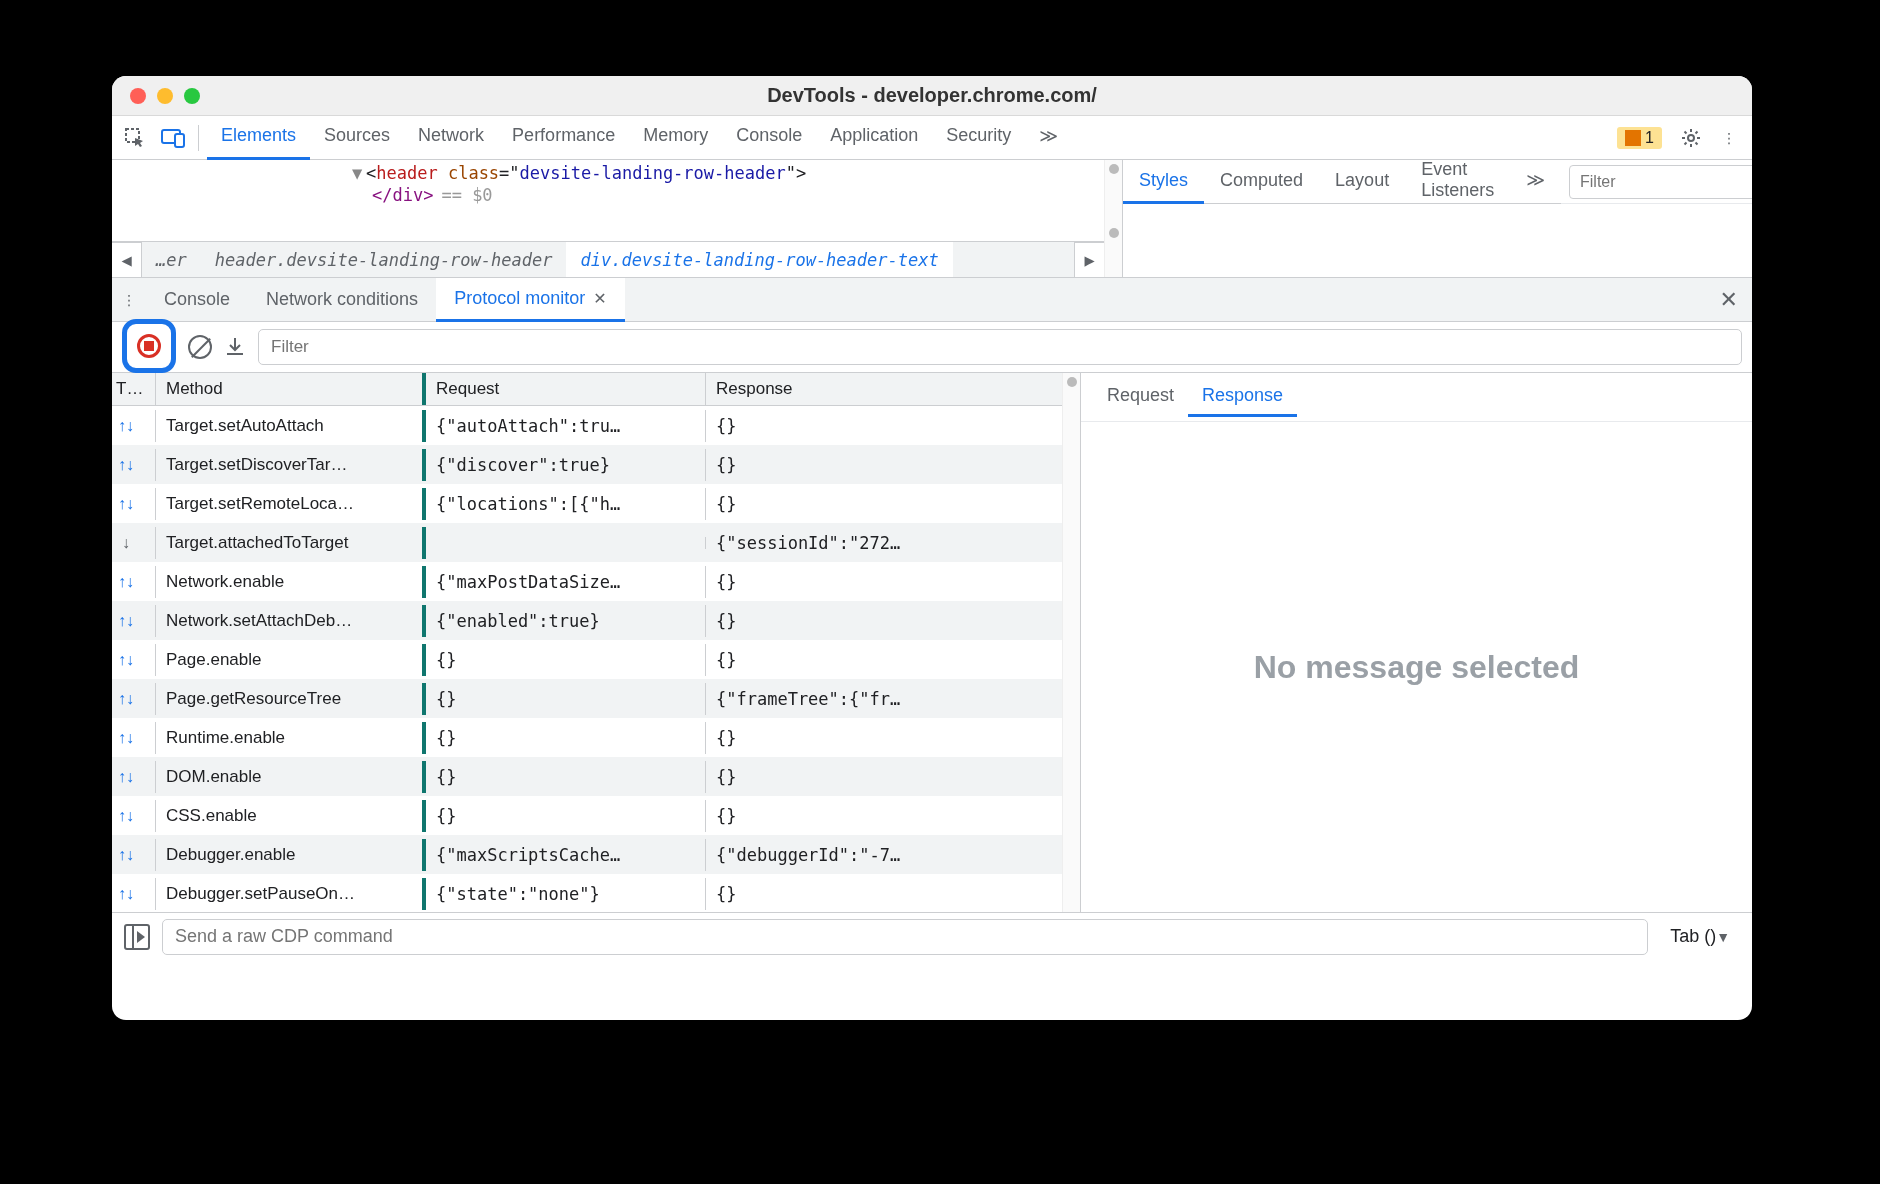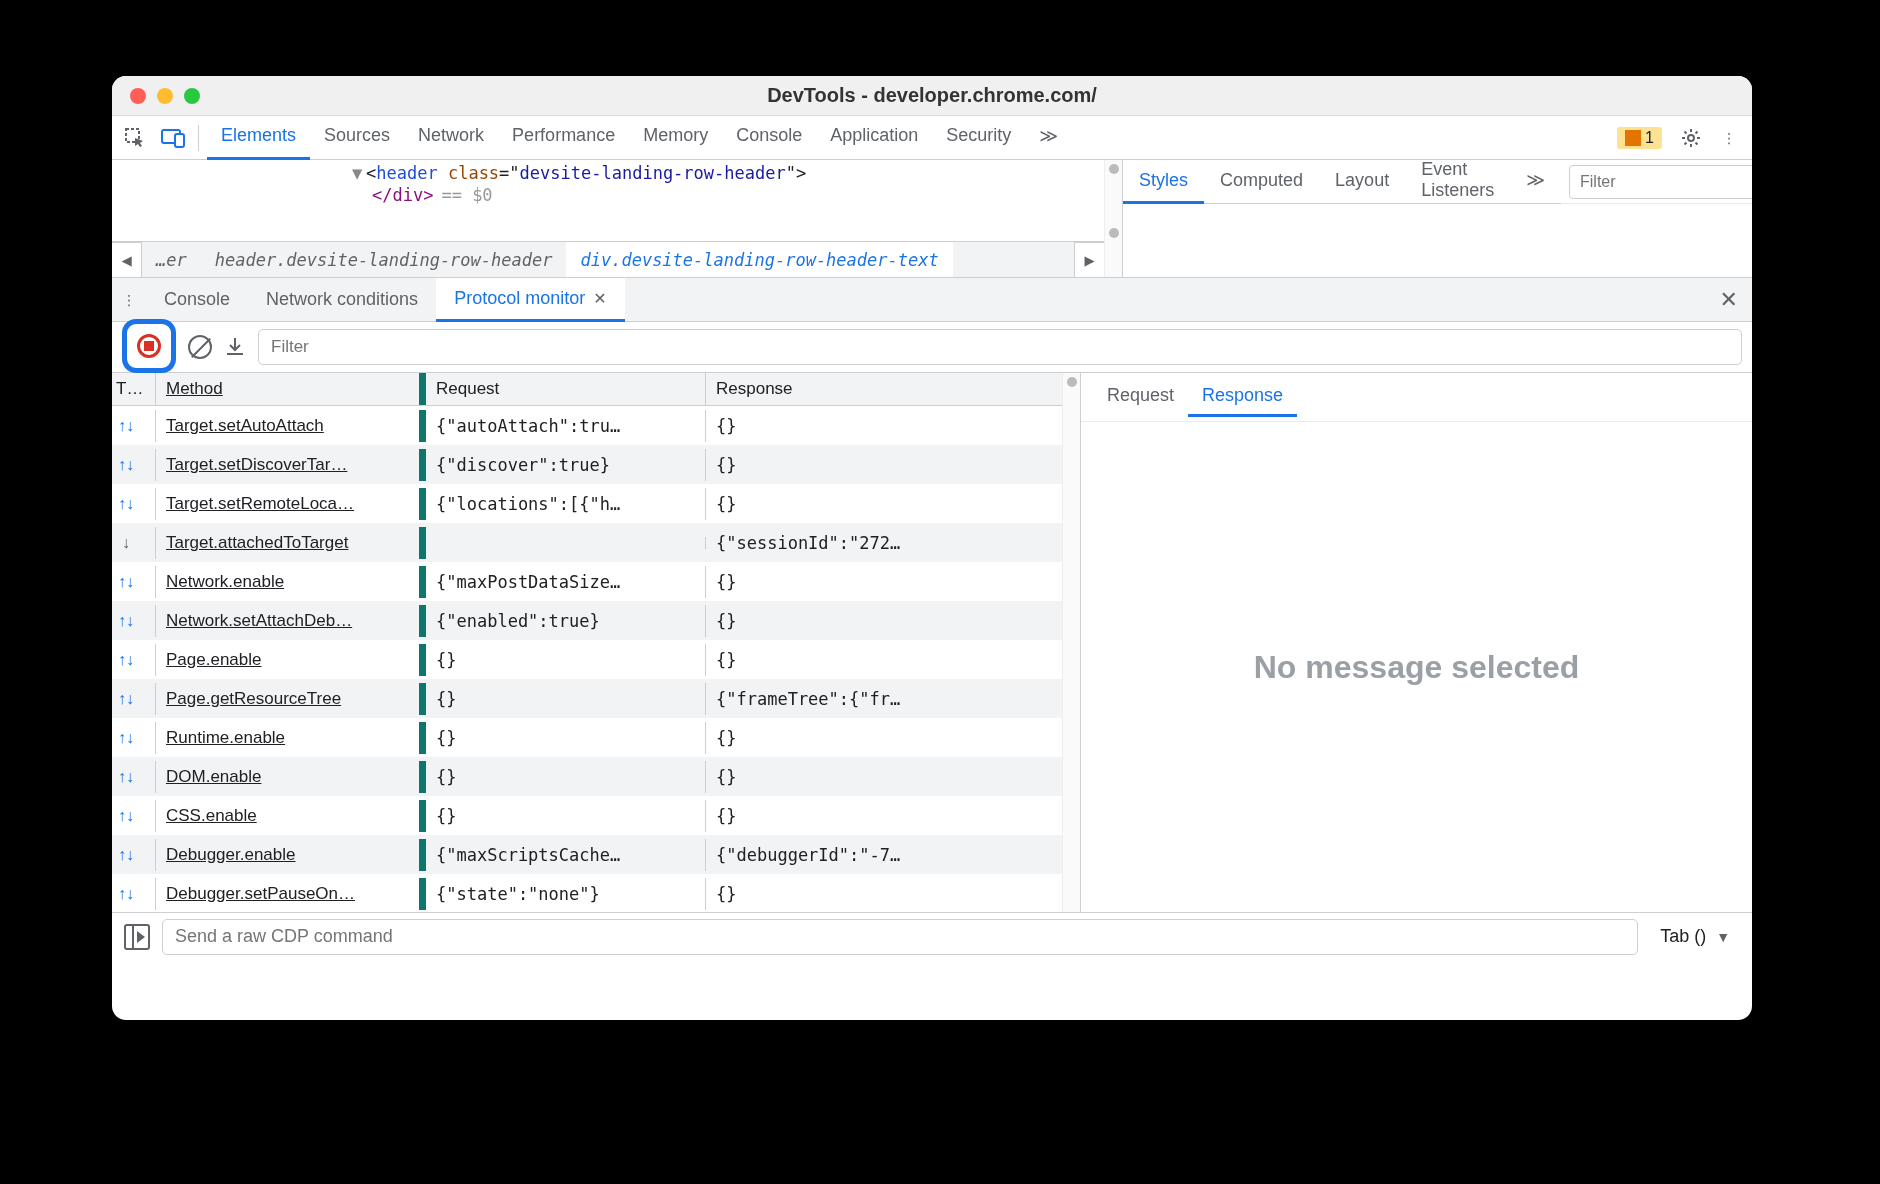--- a/index.html
+++ b/index.html
@@ -49,21 +49,21 @@
 .tab { padding: 10px 14px; font-size:18px; color:#5f6368; cursor:pointer; border-bottom:3px solid transparent;}
 .tab.active { color:#1a73e8; border-bottom-color:#1a73e8; font-weight:500;}
 .spacer{flex:1;}
 .badge-warn { display:flex; align-items:center; gap:4px; background:#fde293; padding:2px 8px; border-radius:3px; margin-right:8px; font-size:16px;}
 .badge-warn .sq{width:16px;height:16px;background:#e37400;}
 
 .elements-area { display:flex; height:118px; border-bottom:1px solid #ccced1;}
 .dom-side { flex:1; display:flex; flex-direction:column; position:relative; font-family: Menlo, Consolas, monospace; font-size:17px;}
 .dom-lines { flex:1; overflow:hidden; padding:2px 0 0 0;}
 .dom-line { white-space:nowrap; padding:1px 0 1px 240px;}
-.dom-line .tag{color:#1d4ed8;} .dom-line .attr{color:#994500;} .dom-line .val{color:#1a1aa6;}
+.dom-line .tag{color:#b91c1c;} .dom-line .attr{color:#994500;} .dom-line .val{color:#1a1aa6;}
 .dom-line.sel { background:#cfe8fc;}
 .dom-line .tri{color:#888; display:inline-block; width:14px;}
 .dom-line .ell{display:inline-block; background:#e0e0e0; border-radius:3px; padding:0 4px; font-size:13px; color:#555; margin-left:4px;}
 .dom-line.closing { padding-left: 260px; color:#881280;}
 .eq0{color:#999; margin-left:8px; font-style:normal;}
 .breadcrumb-row{ height:36px; display:flex; align-items:center; background:#f1f3f4; border-top:1px solid #ccced1; font-family:Menlo,Consolas,monospace; font-size:17px;}
 .bc-arrow{width:30px; display:flex;align-items:center;justify-content:center;color:#5f6368;background:#fff;height:100%;border-right:1px solid #ccced1;border-top:1px solid #ccced1;cursor:pointer;}
 .bc-arrow.right{border-right:none;border-left:1px solid #ccced1;}
 .bc-item{padding:0 14px; color:#5f6368; cursor:pointer; height:100%; display:flex; align-items:center;font-style:italic;}
 .bc-item.sel{background:#fff; color:#1a73e8;}
@@ -91,42 +91,42 @@
 .clear-btn{width:24px;height:24px;border:2px solid #5f6368;border-radius:50%;position:relative;cursor:pointer;}
 .clear-btn::after{content:"";position:absolute;width:26px;height:2px;background:#5f6368;top:10px;left:-2px;transform:rotate(-45deg);}
 .save-btn{color:#5f6368;font-size:22px;cursor:pointer;}
 .pm-filter{flex:1; height:36px; border:1px solid #ccced1; border-radius:5px; padding:4px 12px; font-size:17px;}
 
 .pm-body{display:flex; height:540px; border-top:1px solid #ccced1;}
 .pm-table-wrap{width:950px;display:flex;flex-direction:column;}
 .pm-table{flex:1; overflow:hidden;}
 .pm-header{display:flex; background:#f1f3f4; border-bottom:1px solid #ccced1; font-size:17px; color:#202124;}
 .col-t{width:44px;padding:6px 4px;border-right:1px solid #ccced1;overflow:hidden;text-overflow:ellipsis;white-space:nowrap;}
-.col-m{width:270px;padding:6px 10px;border-right:7px solid #0f766e;overflow:hidden;text-overflow:ellipsis;white-space:nowrap;text-decoration:underline;}
+.col-m{width:270px;padding:6px 10px;border-right:4px solid #0f766e;overflow:hidden;text-overflow:ellipsis;white-space:nowrap;}
 .col-req{width:280px;padding:6px 10px;border-right:1px solid #ccced1;overflow:hidden;text-overflow:ellipsis;white-space:nowrap;font-family:Menlo,Consolas,monospace;}
 .col-res{flex:1;padding:6px 10px;overflow:hidden;text-overflow:ellipsis;white-space:nowrap;font-family:Menlo,Consolas,monospace;}
 .pm-row{display:flex; font-size:17px; height:39px; align-items:center; cursor:pointer;}
 .pm-row:nth-child(odd){background:#fff;}
 .pm-row:nth-child(even){background:#f1f3f4;}
 .dir-icon{display:inline-block;width:20px;text-align:center;color:#1a73e8;font-size:16px;}
 .dir-down{color:#5f6368;}
 .pm-scroll{width:18px;background:#fafafa;border-left:1px solid #eee;position:relative;}
 .pm-scroll .dot{width:10px;height:10px;border-radius:50%;background:#bbb;position:absolute;left:4px;top:4px;}
 .pm-detail{flex:1; border-left:1px solid #ccced1; display:flex; flex-direction:column;}
 .pm-detail-tabs{display:flex; gap:0; padding:4px 12px; border-bottom:1px solid #e8eaed;}
 .pm-dtab{padding:8px 14px; font-size:18px; color:#5f6368; cursor:pointer; border-bottom:3px solid transparent;}
 .pm-dtab.active{color:#1a73e8;border-bottom-color:#1a73e8;}
 .pm-empty{flex:1;display:flex;align-items:center;justify-content:center;color:#9aa0a6;font-size:32px;font-weight:600;}
 
 .cmd-bar{height:48px;display:flex;align-items:center;padding:6px 12px;gap:12px;border-top:1px solid #ccced1;}
 .panel-toggle{width:26px;height:26px;border:2px solid #5f6368;border-radius:3px;position:relative;cursor:pointer;}
 .panel-toggle::after{content:"";position:absolute;left:6px;top:0;bottom:0;width:2px;background:#5f6368;}
 .panel-toggle .play{position:absolute;left:11px;top:5px;width:0;height:0;border-top:6px solid transparent;border-bottom:6px solid transparent;border-left:8px solid #5f6368;}
 .cmd-input{flex:1;height:36px;border:1px solid #ccced1;border-radius:5px;padding:4px 12px;font-size:18px;color:#5f6368;}
-.tab-sel{display:flex;align-items:center;gap:10px;font-size:18px;color:#202124;cursor:pointer;padding:0 10px;}
+.tab-sel{display:flex;align-items:center;font-size:18px;color:#202124;cursor:pointer;padding:0 10px;}
 .tab-sel .caret{font-size:14px;color:#5f6368;}
 svg{display:block;}
 </style>
 </head>
 <body>
 
 <div class="window">
 
   <div class="titlebar">
     <div class="traffic">

